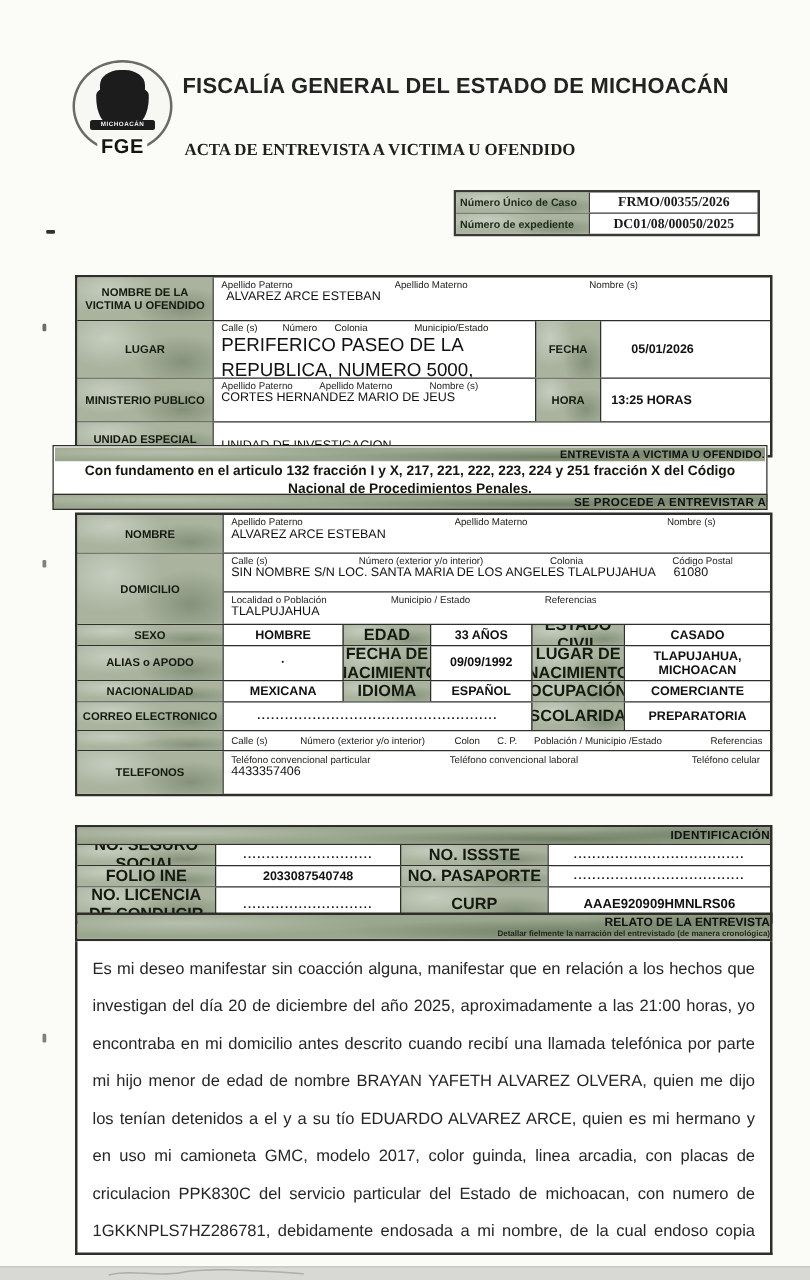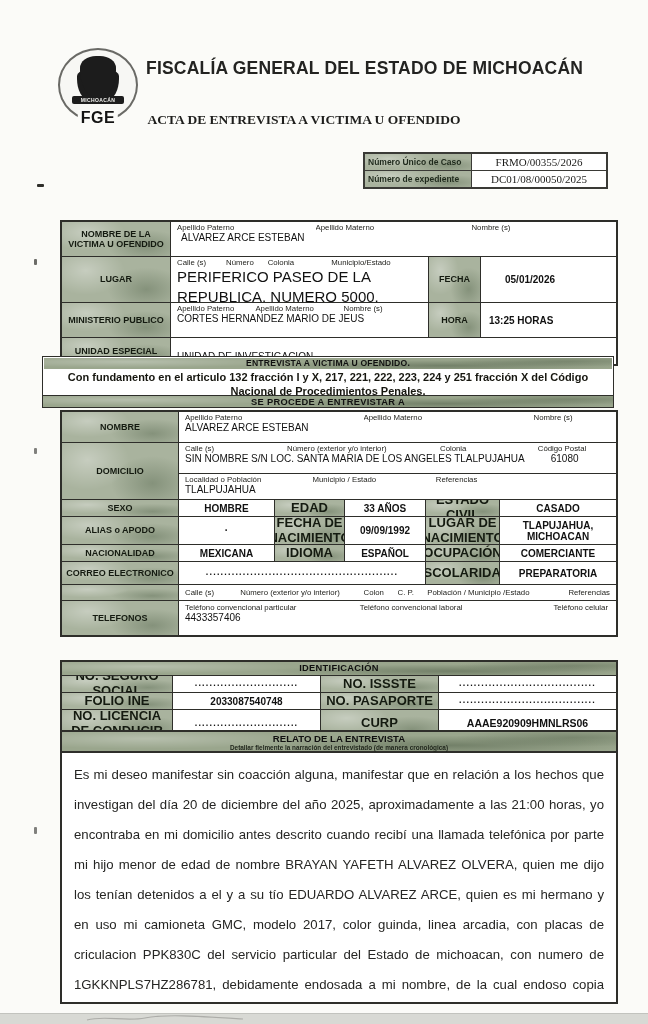--- a/index.html
+++ b/index.html
@@ -16,40 +16,40 @@
       radial-gradient(ellipse 60% 90% at 22% 30%, rgba(255,255,255,.34), rgba(255,255,255,0) 60%),
       radial-gradient(ellipse 55% 75% at 78% 72%, rgba(74,92,66,.38), rgba(74,92,66,0) 65%),
       #a9b39e;
   }
   .bar{
     background:
       radial-gradient(ellipse 45% 90% at 15% 35%, rgba(255,255,255,.28), rgba(255,255,255,0) 60%),
       radial-gradient(ellipse 50% 80% at 70% 70%, rgba(60,76,54,.42), rgba(60,76,54,0) 65%),
       radial-gradient(ellipse 35% 80% at 92% 30%, rgba(60,76,54,.35), rgba(60,76,54,0) 60%),
       #9aa68d;
-    font-weight:bold;text-align:center;color:#101010;
+    font-weight:bold;text-align:right;color:#101010;
   }
   
   .logo{left:55px;top:48px;width:86px;height:78px}
   .logo-circle{width:76px;height:70px;border-radius:50%;border:2px solid #6a6a66;position:relative;background:#f7f7f4;margin:0 auto;overflow:hidden}
   .logo-shield{position:absolute;left:50%;top:6px;transform:translateX(-50%);width:36px;height:42px;background:#1c1c1c;
     border-radius:46% 46% 52% 52% / 30% 30% 68% 68%;
     box-shadow:-9px 8px 0 -6px #1c1c1c, 9px 8px 0 -6px #1c1c1c;}
   .logo-banner{position:absolute;left:50%;transform:translateX(-50%);bottom:16px;width:52px;height:8px;line-height:8px;
     background:#1c1c1c;color:#f3f3f0;font-size:5px;font-weight:bold;text-align:center;letter-spacing:.4px;border-radius:2px}
   .logo-fge{position:absolute;left:50%;transform:translateX(-50%);bottom:0;background:#fbfbf8;
     font-weight:bold;font-size:16px;letter-spacing:.5px;line-height:1;padding:0 3px;color:#141414}
   .agency{left:146px;top:58px;width:470px;font-size:17.5px;font-weight:bold;letter-spacing:.2px;color:#232321}
   .doctitle{left:116px;top:112px;width:376px;text-align:center;font-size:13.5px;font-weight:bold;color:#1e1e1c;font-family:"Liberation Serif",serif}
   
   .casebox{left:363px;top:152px;width:245px;border:2px solid #3a3a36;box-sizing:border-box;background:#fff}
   .caserow{display:flex;height:16px;line-height:16px}
   .caserow + .caserow{border-top:1.5px solid #3a3a36}
   .caselab{width:106px;font-size:8.5px;font-weight:bold;padding-left:3px;box-sizing:border-box;color:#1f2a1c}
-  .caseval{flex:1;border-left:1.5px solid #3a3a36;text-align:center;font-weight:normal;font-size:11px;font-family:"Liberation Serif",serif}
+  .caseval{flex:1;border-left:1.5px solid #3a3a36;text-align:center;font-weight:bold;font-size:11px;font-family:"Liberation Serif",serif}
   
   .tbl{box-sizing:border-box;border:2px solid #2e2e2a;background:#fff}
   .row{display:grid;border-top:1.5px solid #2e2e2a}
   .tbl > .row:first-child{border-top:none}
   .row > div{border-left:1.5px solid #2e2e2a;box-sizing:border-box;overflow:hidden}
   .row > div:first-child{border-left:none}
   .lab{font-weight:bold;font-size:9px;display:flex;align-items:center;justify-content:center;text-align:center;line-height:1.15;padding:1px 2px;color:#141a10}
   .lab.sm{font-size:13px}
   .mh{font-size:7.8px;display:flex;padding:1px 6px 0;color:#23231f;white-space:nowrap}
   .mh span{overflow:hidden}
@@ -180,21 +180,21 @@
     <div>
       <div class="subrow" style="height:30px">
         <div class="mh">
             <span style="flex:0 0 24%">Calle (s)</span>
             <span style="flex:0 0 36%">Número (exterior y/o interior)</span>
             <span style="flex:0 0 23%">Colonia</span>
             <span>Código Postal</span>
           </div>
         <div class="val" style="display:flex">
             <span>SIN NOMBRE S/N LOC. SANTA MARIA DE LOS ANGELES TLALPUJAHUA</span>
-            <span style="margin-left:26px">61080</span>
+            <span style="margin-left:14px">61080</span>
           </div>
       </div>
       <div class="subrow" style="height:24px">
         <div class="mh">
             <span style="flex:0 0 30%">Localidad o Población</span>
             <span style="flex:0 0 29%">Municipio / Estado</span>
             <span>Referencias</span>
           </div>
         <div class="val">TLALPUJAHUA</div>
       </div>

